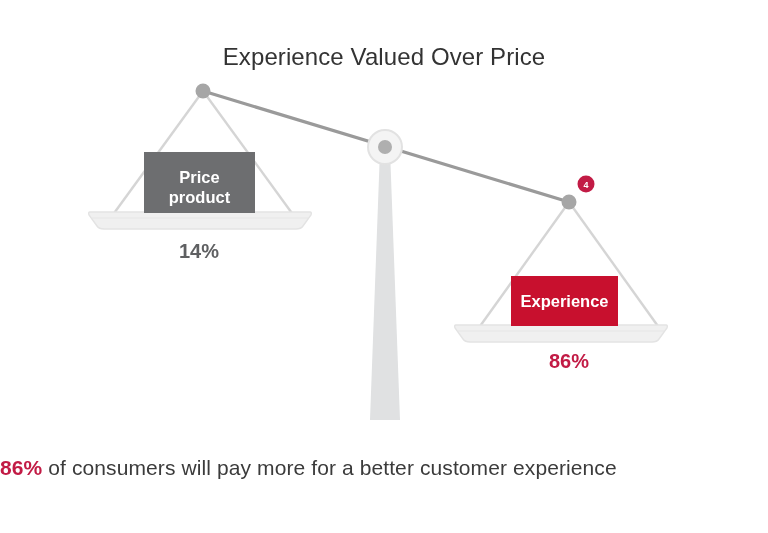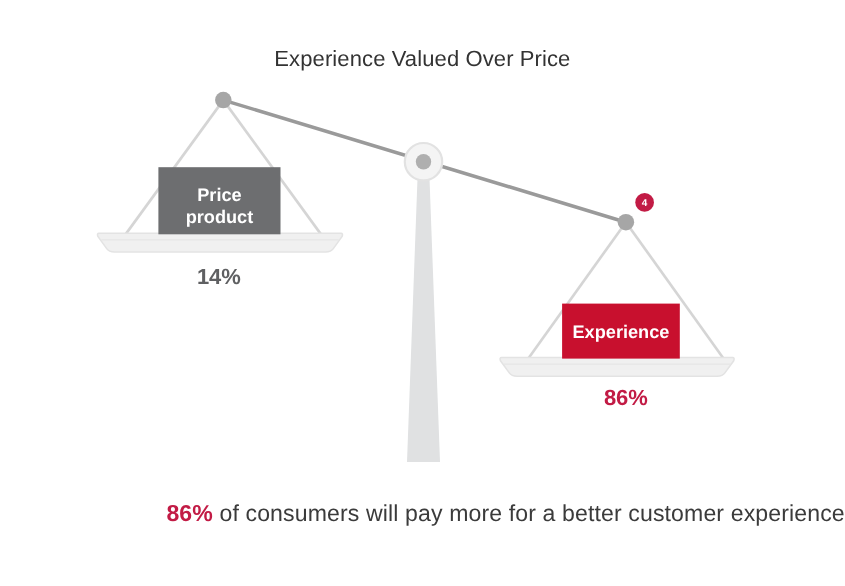--- a/index.html
+++ b/index.html
@@ -18,21 +18,21 @@
     position: relative;
     width: 768px;
     height: 533px;
   }
   .chart-title {
     position: absolute;
     top: 43px;
     left: 0;
     width: 768px;
     text-align: center;
-    font-size: 20px;
+    font-size: 24px;
     font-weight: 400;
     color: #333333;
     letter-spacing: 0.1px;
   }
   svg.scale-svg {
     position: absolute;
     top: 0;
     left: 0;
     width: 768px;
     height: 533px;
@@ -51,21 +51,21 @@
     font-family: "Liberation Sans", sans-serif;
     font-weight: bold;
     font-size: 9px;
     fill: #ffffff;
   }
   .caption {
     position: absolute;
     left: 0;
     top: 456px;
     width: 768px;
-    text-align: right;
+    text-align: left;
     font-size: 21px;
     color: #3b3b3b;
     letter-spacing: 0.1px;
   }
   .caption .caption-stat {
     font-weight: bold;
     color: #C21B45;
   }
 </style>
 </head>

